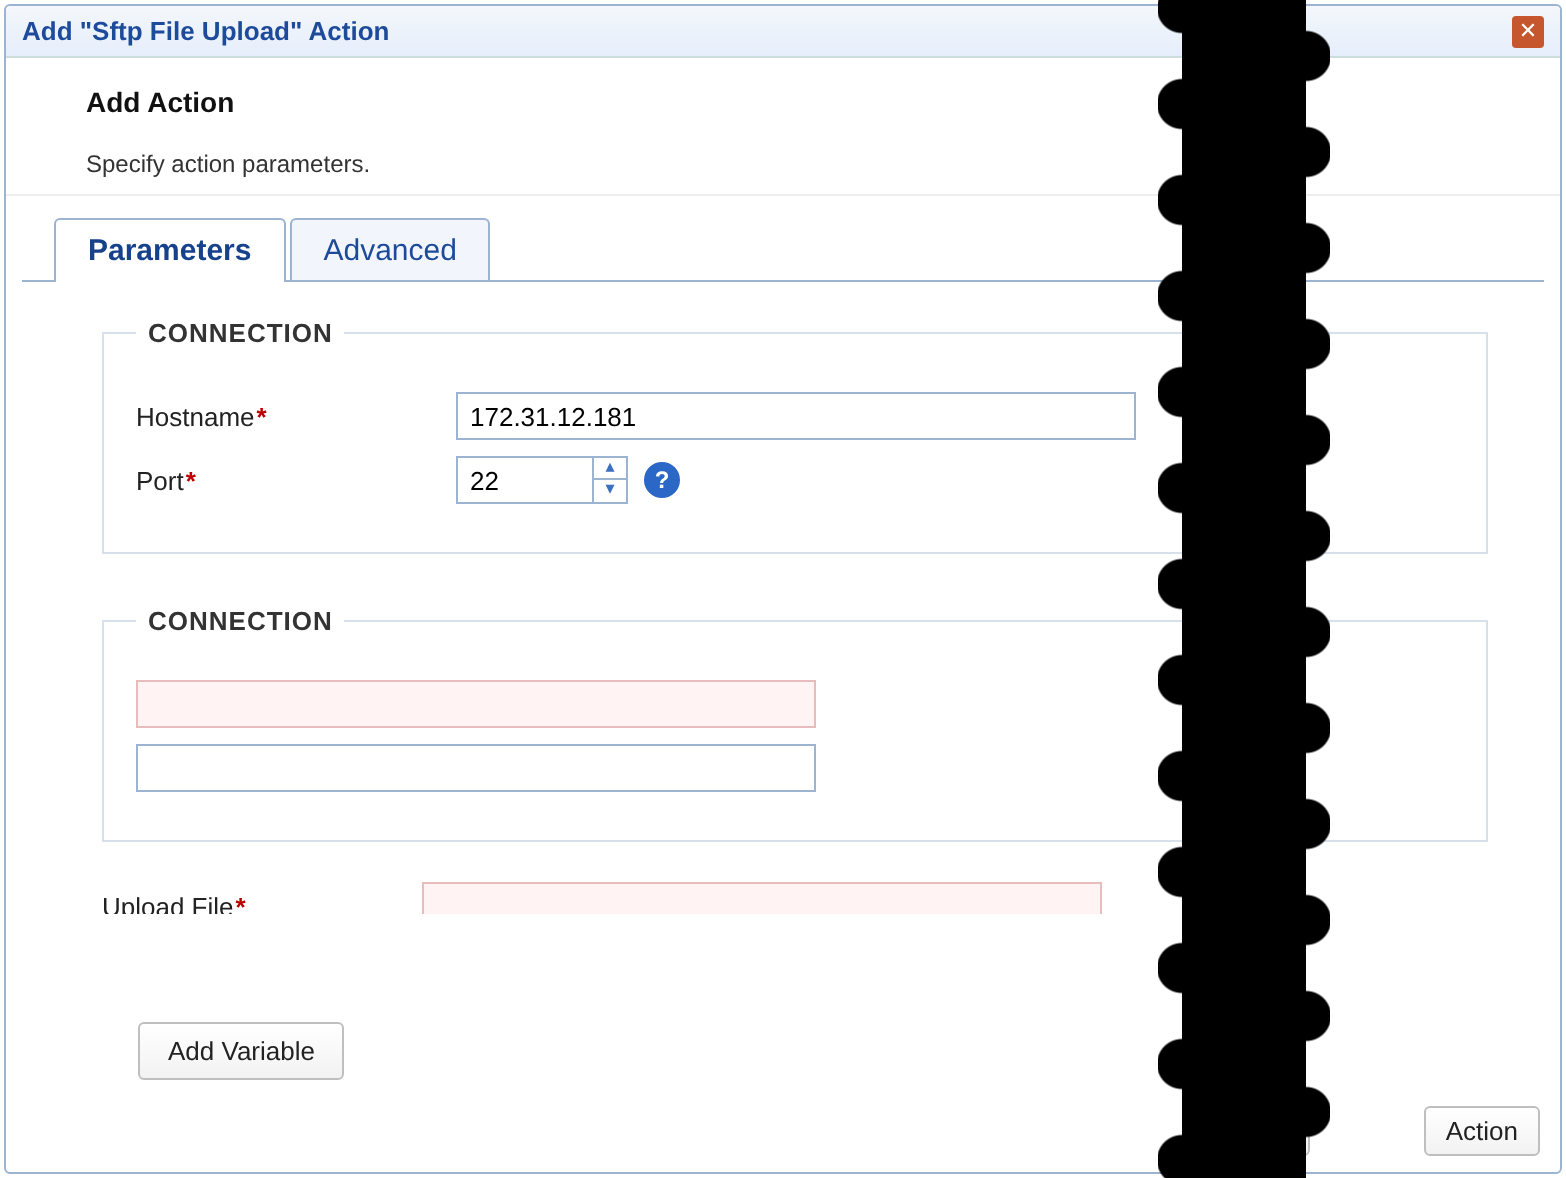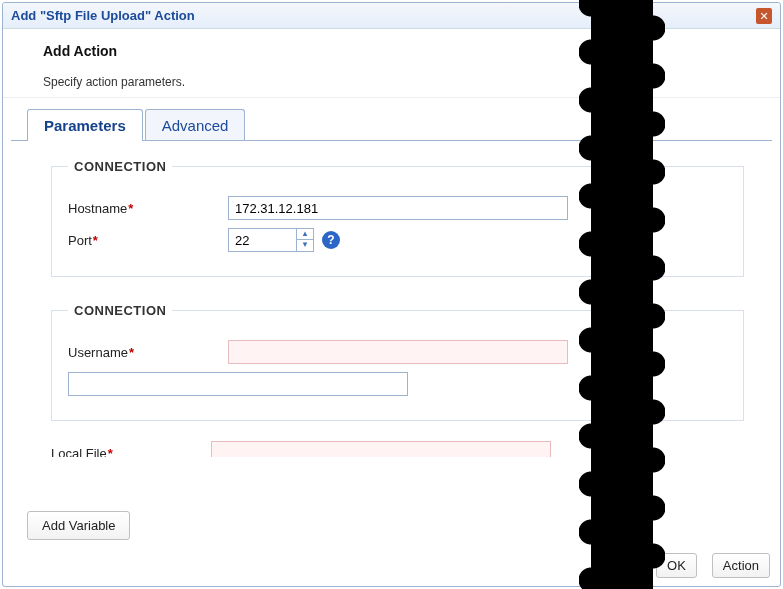--- a/index.html
+++ b/index.html
@@ -24,21 +24,21 @@
 .req::after { content:"*"; color:#b00; margin-left:1px; font-weight:bold;}
 input[type=text], input[type=password] { height:24px; border:1px solid #9cb3d1; padding:0 6px; font-size:13px; width:340px; outline:none;}
 .spinner { display:flex; align-items:center; }
 .spinner input { width:68px; border-right:none;}
 .spinner .spin-btns { display:flex; flex-direction:column; width:18px; height:24px; border:1px solid #9cb3d1; background-clip:padding-box;}
 .spin-btns span { height:11px; line-height:8px; font-size:9px; text-align:center; color:#3b6fbf; cursor:pointer; user-select:none;}
 .spin-btns span:first-child { border-bottom:1px solid #9cb3d1;}
 .help-icon { width:18px; height:18px; border-radius:50%; background:#2a67c6; color:#fff; font-size:12px; font-weight:bold; line-height:18px; text-align:center; margin-left:8px; cursor:pointer;}
 .input-err { background:#fff3f3; border-color:#e8bcbc !important; }
 .bottom-buttons { position:absolute; left:24px; bottom:46px; display:flex; gap:14px;}
-.btn { background: linear-gradient(#ffffff,#f2f2f2); border:1px solid #bfbfbf; padding:6px 14px; font-size:13px; border-radius:3px; cursor:pointer; color:#222;}
+.btn { background: linear-gradient(#ffffff,#f2f2f2); border:1px solid #bfbfbf; padding:6px 14px; font-size:13px; border-radius:3px; cursor:pointer; color:#222;margin-left:42px;}
 .dialog-footer { position:absolute; right:10px; bottom:8px; display:flex; gap:15px; }
 .dialog-footer .btn { padding:4px 10px; }
 
 .torn { position:absolute; top:-20px; right:130px; width:62px; height:640px; background:#000; z-index:50;}
 .torn::before{content:"";position:absolute;left:-12px;top:0;width:24px;height:100%;background:
  radial-gradient(circle at 12px 24px,#000 12px,transparent 13px) 0 0/24px 48px repeat-y;}
 .torn::after{content:"";position:absolute;right:-12px;top:0;width:24px;height:100%;background:
  radial-gradient(circle at 12px 24px,#000 12px,transparent 13px) 0 24px/24px 48px repeat-y;}
 
 .scrollpane::-webkit-scrollbar{width:17px;}
@@ -83,30 +83,29 @@
               <span>▾</span>
             </div>
           </div>
           <div class="help-icon">?</div>
         </div>
       </fieldset>
 
       <fieldset>
         <legend>CONNECTION</legend>
         <div class="row">
-          <label class="req">Username</label>
           <input type="text" class="input-err" value="" style="">
         </div>
         <div class="row">
           <input type="password" value="" style="">
         </div>
       </fieldset>
 
       <div class="row" style="margin-top:-6px;">
-        <label class="req">Local File</label>
+        <label class="req">Upload File</label>
         <input type="text" class="input-err" value="" style="">
       </div>
 
     </div>
   </div>
 
   <div class="bottom-buttons">
     <button class="btn">Add Variable</button>
   </div>
 

